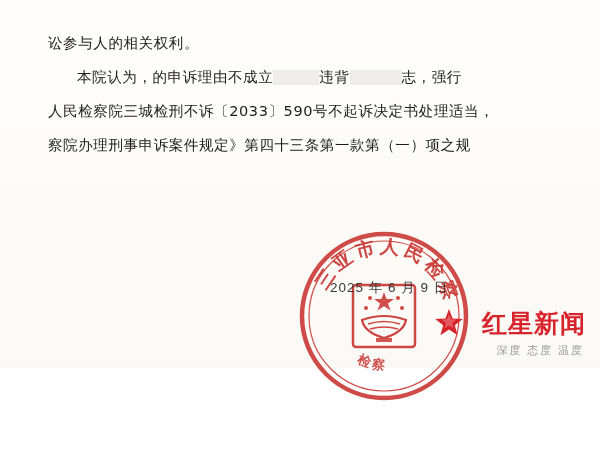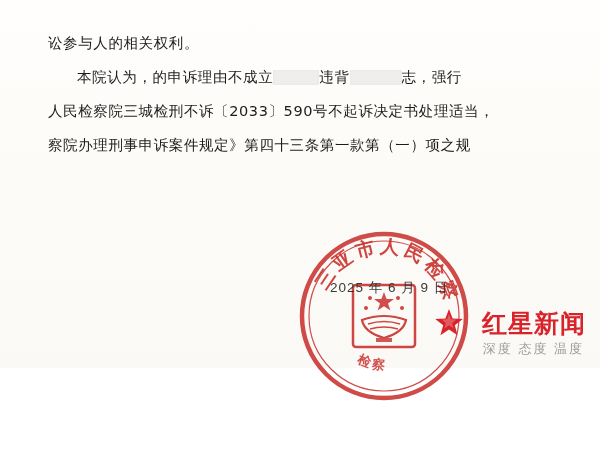--- a/index.html
+++ b/index.html
@@ -106,22 +106,22 @@
     font-size: 25px;
     font-weight: bold;
     color: #d8232a;
     letter-spacing: 1px;
     line-height: 1;
   }
   .logo-sub {
     position: absolute;
     right: 16px;
     bottom: 10px;
-    font-family: Liberation Sans, sans-serif;
-    font-size: 13px;
+    font-family: Liberation Serif, serif;
+    font-size: 11px;
     color: #9a9a9a;
     letter-spacing: 2px;
   }
 </style>
 </head>
 <body>
 
 <div class="page">
   <div class="scan-bg"></div>
 

